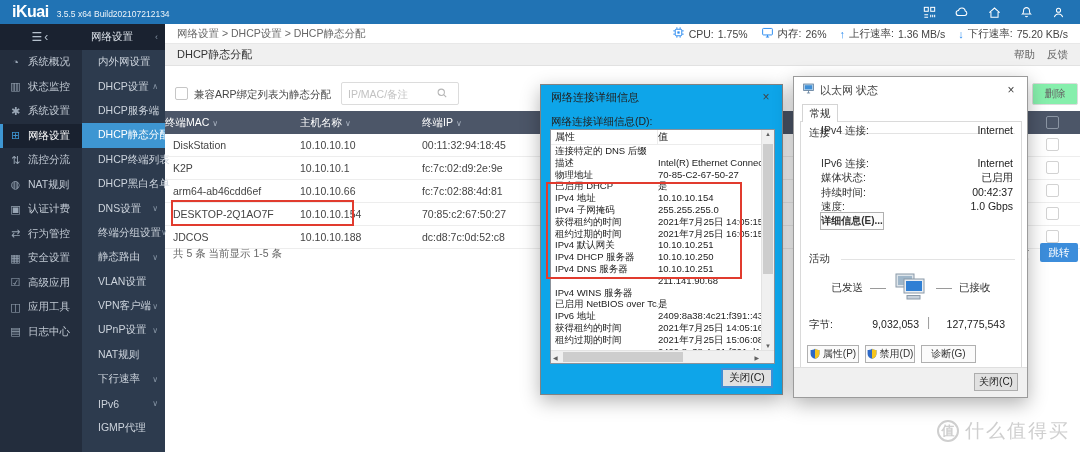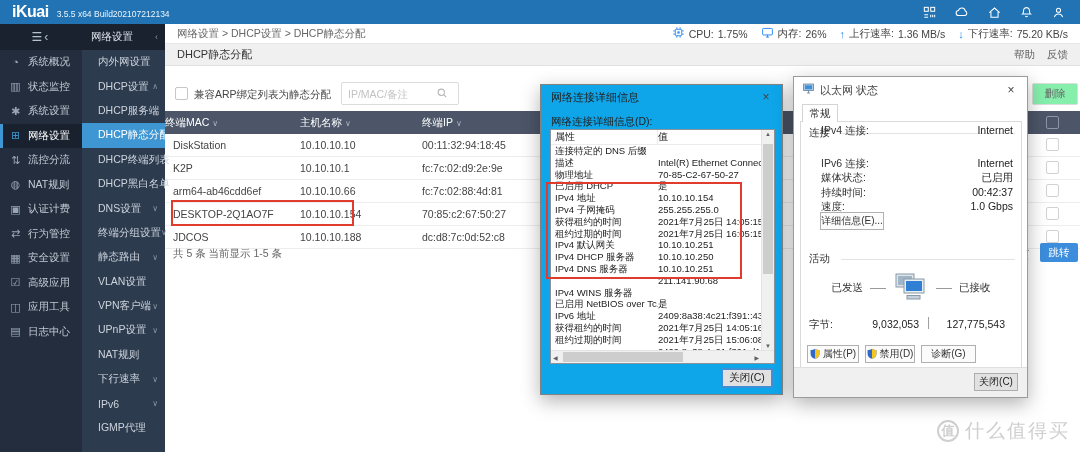--- a/index.html
+++ b/index.html
@@ -93,21 +93,21 @@
   
   .dialog2 { position:absolute; left:793px; top:76px; width:235px; height:322px; background:#fff; border:1px solid #9b9b9b; box-shadow:0 6px 18px rgba(0,0,0,.3); z-index:10; }
   .d2-titlebar { height:26px; display:flex; align-items:center; padding-left:8px; gap:5px; }
   .d2-title { font-size:11px; color:#444; flex:1; }
   .d2-tab { position:absolute; left:8px; top:27px; width:36px; height:18px; background:#fff; border:1px solid #d4d4d4; border-bottom:none; z-index:2; font-size:10.5px; color:#333; text-align:center; line-height:17px; cursor:pointer; }
   .d2-page { position:absolute; left:6px; top:44px; width:222px; height:247px; border:1px solid #dadada; background:#fff; }
   .sect-label { position:absolute; font-size:10.5px; color:#333; }
   .sect-line { position:absolute; border-top:1px solid #e3e3e3; }
   .conn-row { position:absolute; left:20px; right:8px; height:13px; display:flex; justify-content:space-between; font-size:10.5px; color:#333; }
   .conn-row .cv { color:#222; }
-  .details-btn { position:absolute; left:19px; top:90px; width:64px; height:18px; border:1px solid #b0b0b0; background:#fcfcfc; font-size:10px; color:#333; display:flex; align-items:center; justify-content:center; cursor:pointer; }
+  .details-btn { position:absolute; left:19px; top:90px; width:64px; height:18px; border:1px solid #b0b0b0; background:#fcfcfc; font-size:10px; color:#333; display:flex; align-items:center; justify-content:center; cursor:pointer;font-weight:bold; }
   .act-row { position:absolute; left:8px; right:8px; top:148px; height:36px; display:flex; align-items:center; justify-content:center; gap:7px; font-size:10.5px; color:#333; }
   .dash { width:16px; border-top:1px solid #9a9a9a; }
   .bytes-label { position:absolute; left:8px; top:196px; font-size:10.5px; color:#333; }
   .bytes-sent { position:absolute; left:40px; top:196px; width:78px; text-align:right; font-size:10.5px; color:#222; }
   .bytes-div { position:absolute; left:126px; top:193px; color:#999; font-size:12px; }
   .bytes-recv { position:absolute; left:134px; top:196px; width:70px; text-align:right; font-size:10.5px; color:#222; }
   .act-btn { position:absolute; top:223px; height:18px; border:1px solid #b0b0b0; background:#fbfbfb; font-size:10px; color:#333; display:flex; align-items:center; justify-content:center; gap:3px; cursor:pointer; }
   .btn-prop { left:6px; width:52px; } .btn-dis { left:64px; width:50px; } .btn-diag { left:120px; width:55px; }
   .d2-bottom { position:absolute; left:0; bottom:0; width:100%; height:30px; background:#f0f0f0; border-top:1px solid #dfdfdf; }
   .d2-close-btn { position:absolute; right:9px; bottom:6px; width:44px; height:18px; background:#e1e1e1; border:1px solid #adadad; font-size:10px; color:#222; display:flex; align-items:center; justify-content:center; cursor:pointer; }

